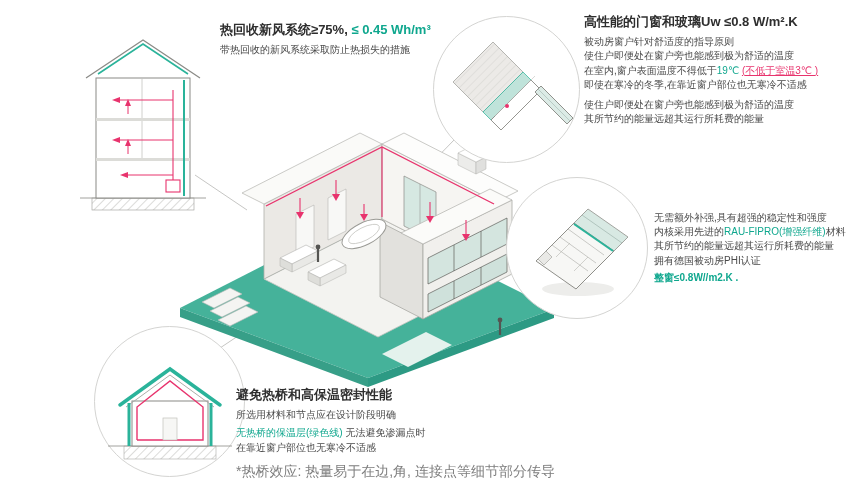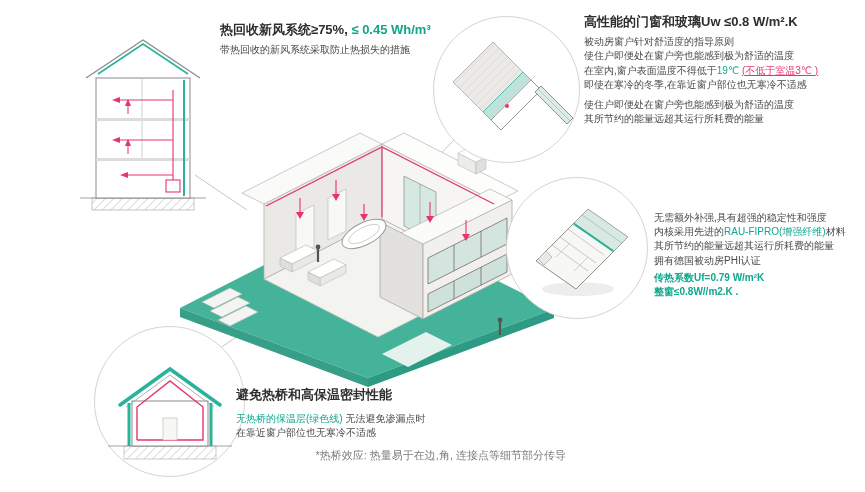--- a/index.html
+++ b/index.html
@@ -8,21 +8,21 @@
   .abs{position:absolute;}
   .tblock{position:absolute;}
   .title{font-size:13px;font-weight:bold;color:#2e2e2e;line-height:1.25;margin-bottom:5px;}
   .bline{font-size:10px;line-height:1.42;color:#4a4a4a;}
   .teal{color:#0fa78e;}
   .red{color:#e8336d;text-decoration:underline;}
   .tealbold{color:#0fa78e;font-weight:bold;}
   .vgap{height:6px;}
   .circle{position:absolute;border-radius:50%;background:#fff;border:1px solid #d4d4d2;}
   .circle svg{display:block;margin:1px;}
-  .footnote{font-size:11px;color:#7e7e7e;margin-top:7px;line-height:1.3;text-align:right;}
+  .footnote{font-size:14px;color:#7e7e7e;margin-top:7px;line-height:1.3;}
 </style>
 </head>
 <body>
 
 <div class="stage">
 
   <svg class="abs" style="left:0;top:0" width="865" height="492">
     <line x1="195" y1="175" x2="247" y2="210" stroke="#c6c6c4" stroke-width="1"></line>
     <line x1="455" y1="139" x2="416" y2="179" stroke="#c6c6c4" stroke-width="1"></line>
     <line x1="506" y1="250" x2="472" y2="247" stroke="#c6c6c4" stroke-width="1"></line>
@@ -197,25 +197,25 @@
     <div class="bline">使住户即便处在窗户旁也能感到极为舒适的温度</div>
     <div class="bline">其所节约的能量远超其运行所耗费的能量</div>
   </div>
 
   <div class="tblock" style="left:654px;top:211px;width:210px">
     <div class="bline">无需额外补强,具有超强的稳定性和强度</div>
     <div class="bline"><span>内核采用先进的</span><span class="teal">RAU-FIPRO(增强纤维)</span><span>材料</span></div>
     <div class="bline">其所节约的能量远超其运行所耗费的能量</div>
     <div class="bline">拥有德国被动房PHI认证</div>
     <div class="vgap" style="height:3px"></div>
-    <div class="bline tealbold">传热系数Uf=0.79 W/m²K</div>
     <div class="bline tealbold">整窗≤0.8W//m2.K .</div>
   </div>
 
   <div class="tblock" style="left:236px;top:387px;width:330px">
     <div class="title">避免热桥和高保温密封性能</div>
+    <div class="bline">所选用材料和节点应在设计阶段明确</div>
     <div class="vgap" style="height:4px"></div>
     <div class="bline"><span class="teal">无热桥的保温层(绿色线)</span><span> 无法避免渗漏点时</span></div>
     <div class="bline">在靠近窗户部位也无寒冷不适感</div>
     <div class="footnote">*热桥效应: 热量易于在边,角, 连接点等细节部分传导</div>
   </div>
 
 </div>
 
 </body></html>

